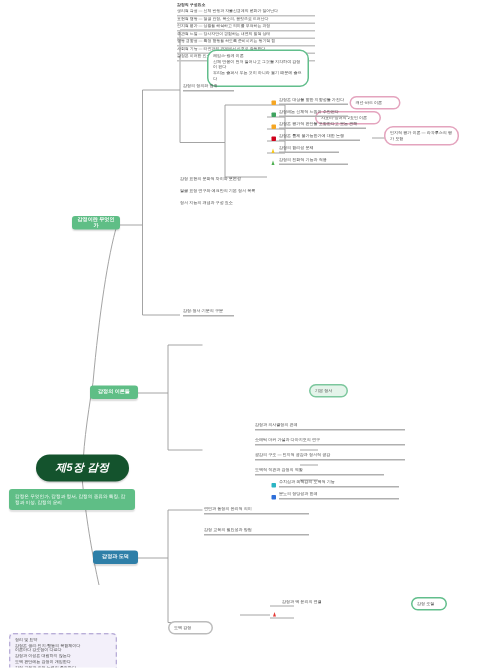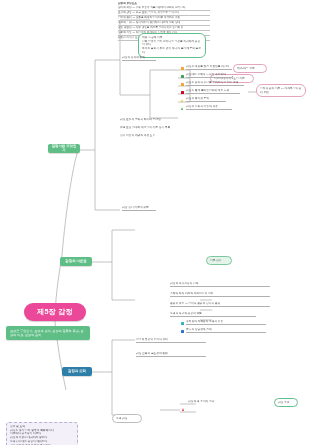--- a/index.html
+++ b/index.html
@@ -8,25 +8,26 @@
     background:#ffffff;
     font-family:"Liberation Sans","DejaVu Sans",sans-serif;
     -webkit-font-smoothing:none;
   }
   #canvas{position:absolute;inset:0;}
   svg.links{position:absolute;left:0;top:0;width:310px;height:445px;overflow:visible;}
   .node{position:absolute;box-sizing:border-box;}
 
   
   .central{
-    background:#ec4899;color:#ffffff;border-radius:9px;
+    background:#14532d;color:#ffffff;border-radius:9px;
     font-size:7.2px;font-weight:bold;letter-spacing:.2px;
     display:flex;align-items:center;justify-content:center;
     text-align:right;line-height:1.15;
     box-shadow:0 1px 1px rgba(0,0,0,.18);
+    font-style:italic;
   }
   
   .summary{
     background:#5FBE86;color:#ffffff;border-radius:2px;
     font-size:3.1px;line-height:1.35;padding:3px 4px;
     box-shadow:0 1px 1px rgba(0,0,0,.12);
   }
   
   .branch{
     border-radius:2px;color:#ffffff;font-size:3.4px;font-weight:bold;

